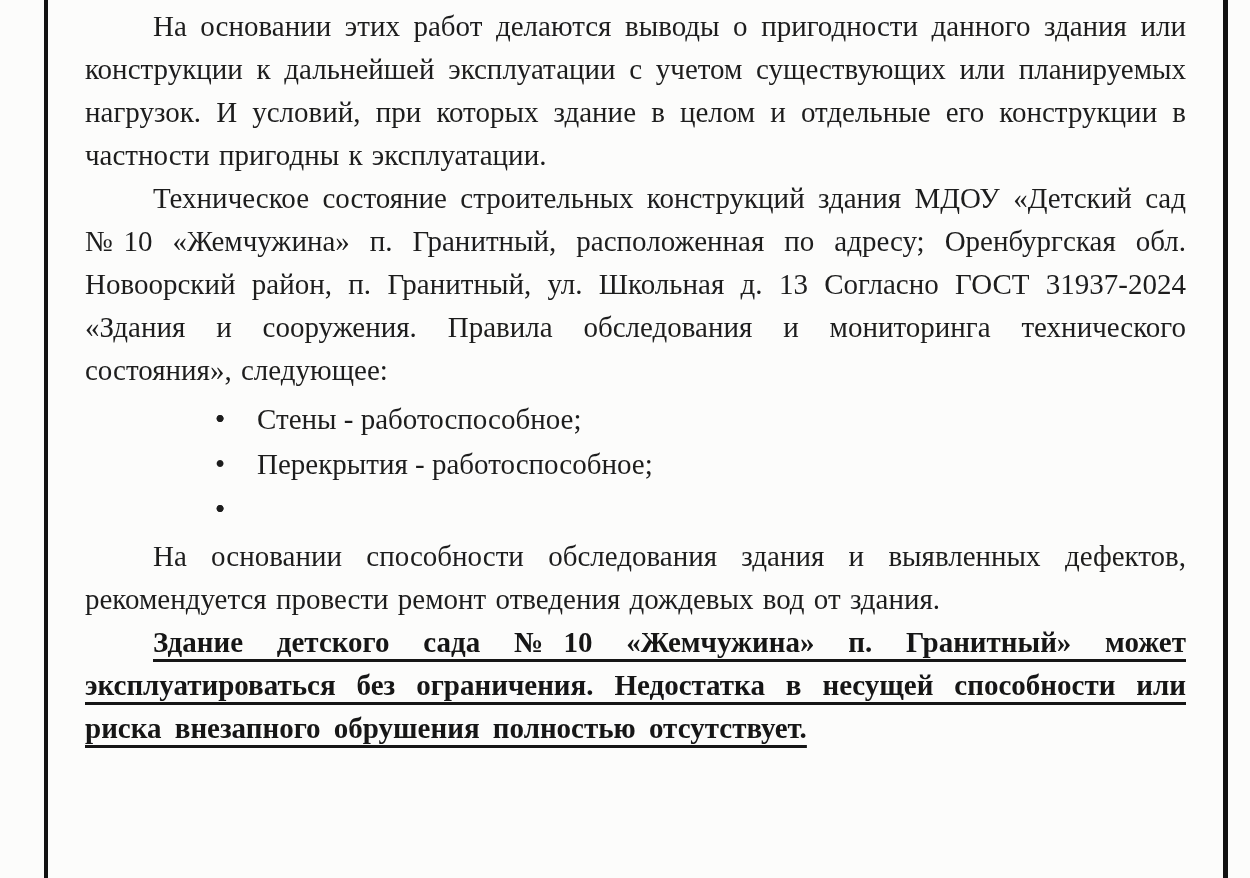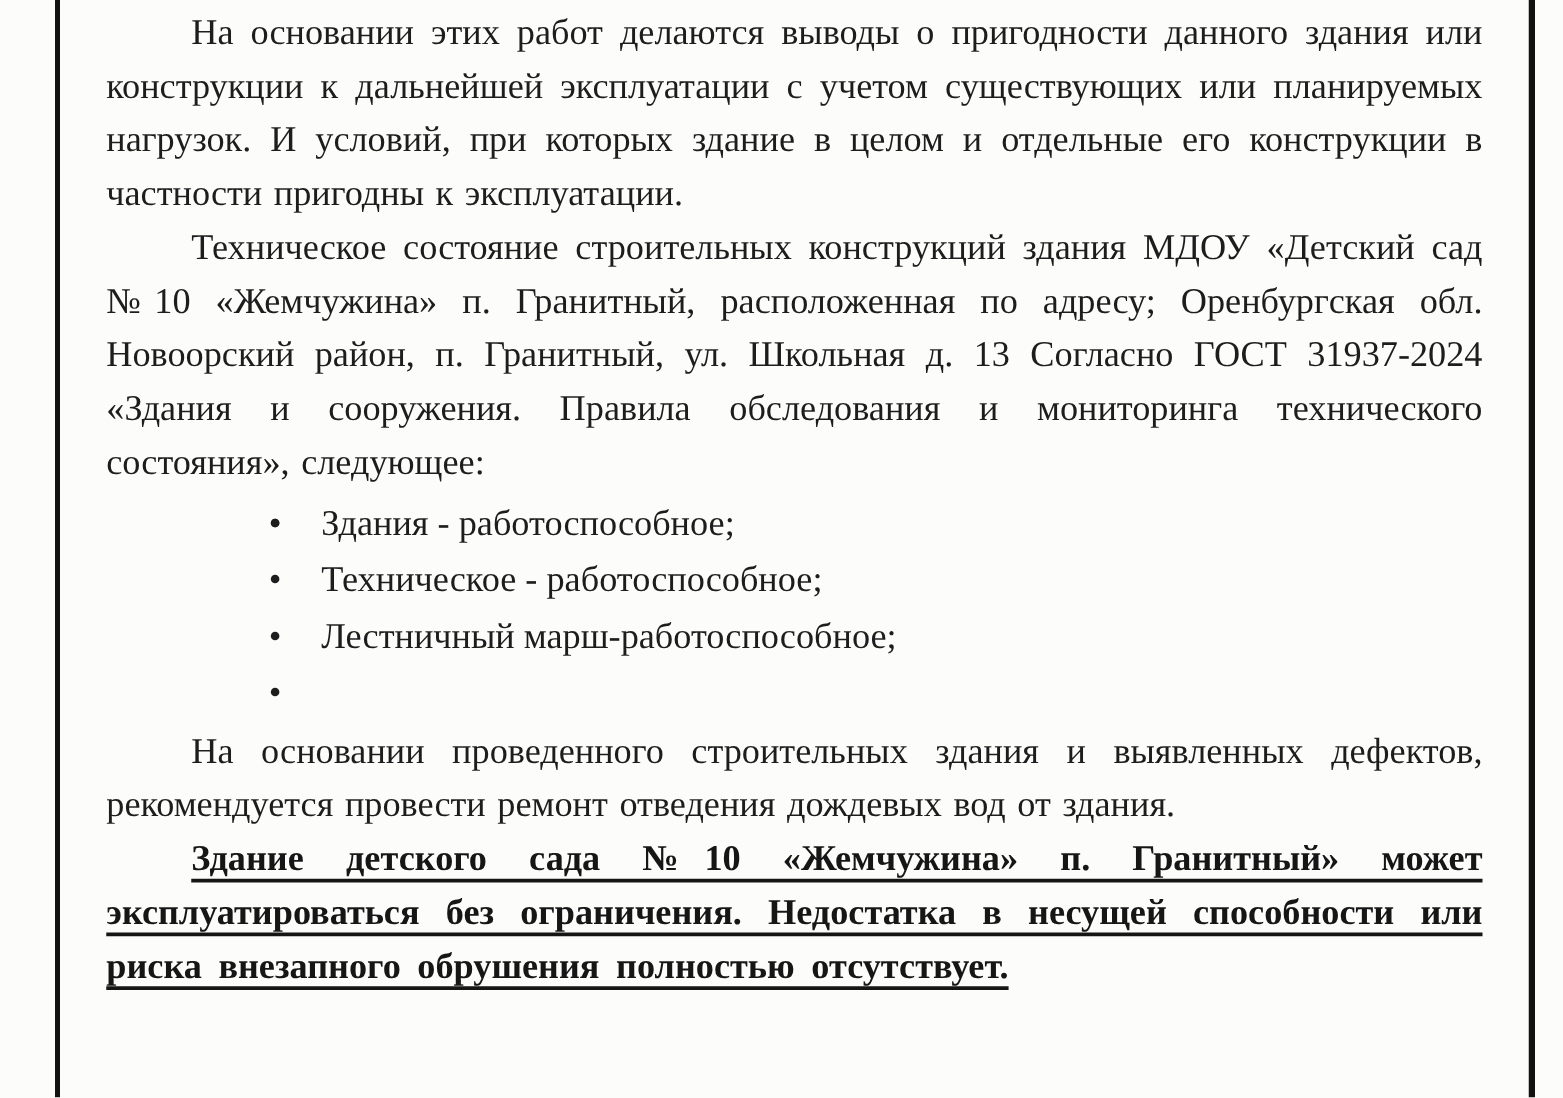--- a/index.html
+++ b/index.html
@@ -81,34 +81,33 @@
     <p class="para">На основании этих работ делаются выводы о пригодности данного здания или конструкции к дальнейшей эксплуатации с учетом существующих или планируемых нагрузок. И условий, при которых здание в целом и отдельные его конструкции в частности пригодны к эксплуатации.</p>
 
     <p class="para">Техническое состояние строительных конструкций здания МДОУ «Детский сад №10 «Жемчужина» п. Гранитный, расположенная по адресу; Оренбургская обл. Новоорский район, п. Гранитный, ул. Школьная д. 13 Согласно ГОСТ 31937-2024 «Здания и сооружения. Правила обследования и мониторинга технического состояния», следующее:</p>
 
     <ul class="conditions">
       <li>
         <span class="bullet">•</span>
       </li>
       <li>
         <span class="bullet">•</span>
-        <span>Здания - работоспособное;</span>
+        <span>Стены - работоспособное;</span>
       </li>
       <li>
         <span class="bullet">•</span>
-        <span>Техническое - работоспособное;</span>
+        <span>Перекрытия - работоспособное;</span>
       </li>
       <li>
         <span class="bullet">•</span>
-        <span>Лестничный марш-работоспособное;</span>
       </li>
       <li>
         <span class="bullet">•</span>
       </li>
     </ul>
 
     <div class="spacer"></div>
 
-    <p class="para">На основании проведенного строительных здания и выявленных дефектов, рекомендуется провести ремонт отведения дождевых вод от здания.</p>
+    <p class="para">На основании способности обследования здания и выявленных дефектов, рекомендуется провести ремонт отведения дождевых вод от здания.</p>
 
     <p class="conclusion">Здание детского сада №10 «Жемчужина» п. Гранитный» может эксплуатироваться без ограничения. Недостатка в несущей способности или риска внезапного обрушения полностью отсутствует.</p>
   </div>
 </div>
 
 </body></html>

